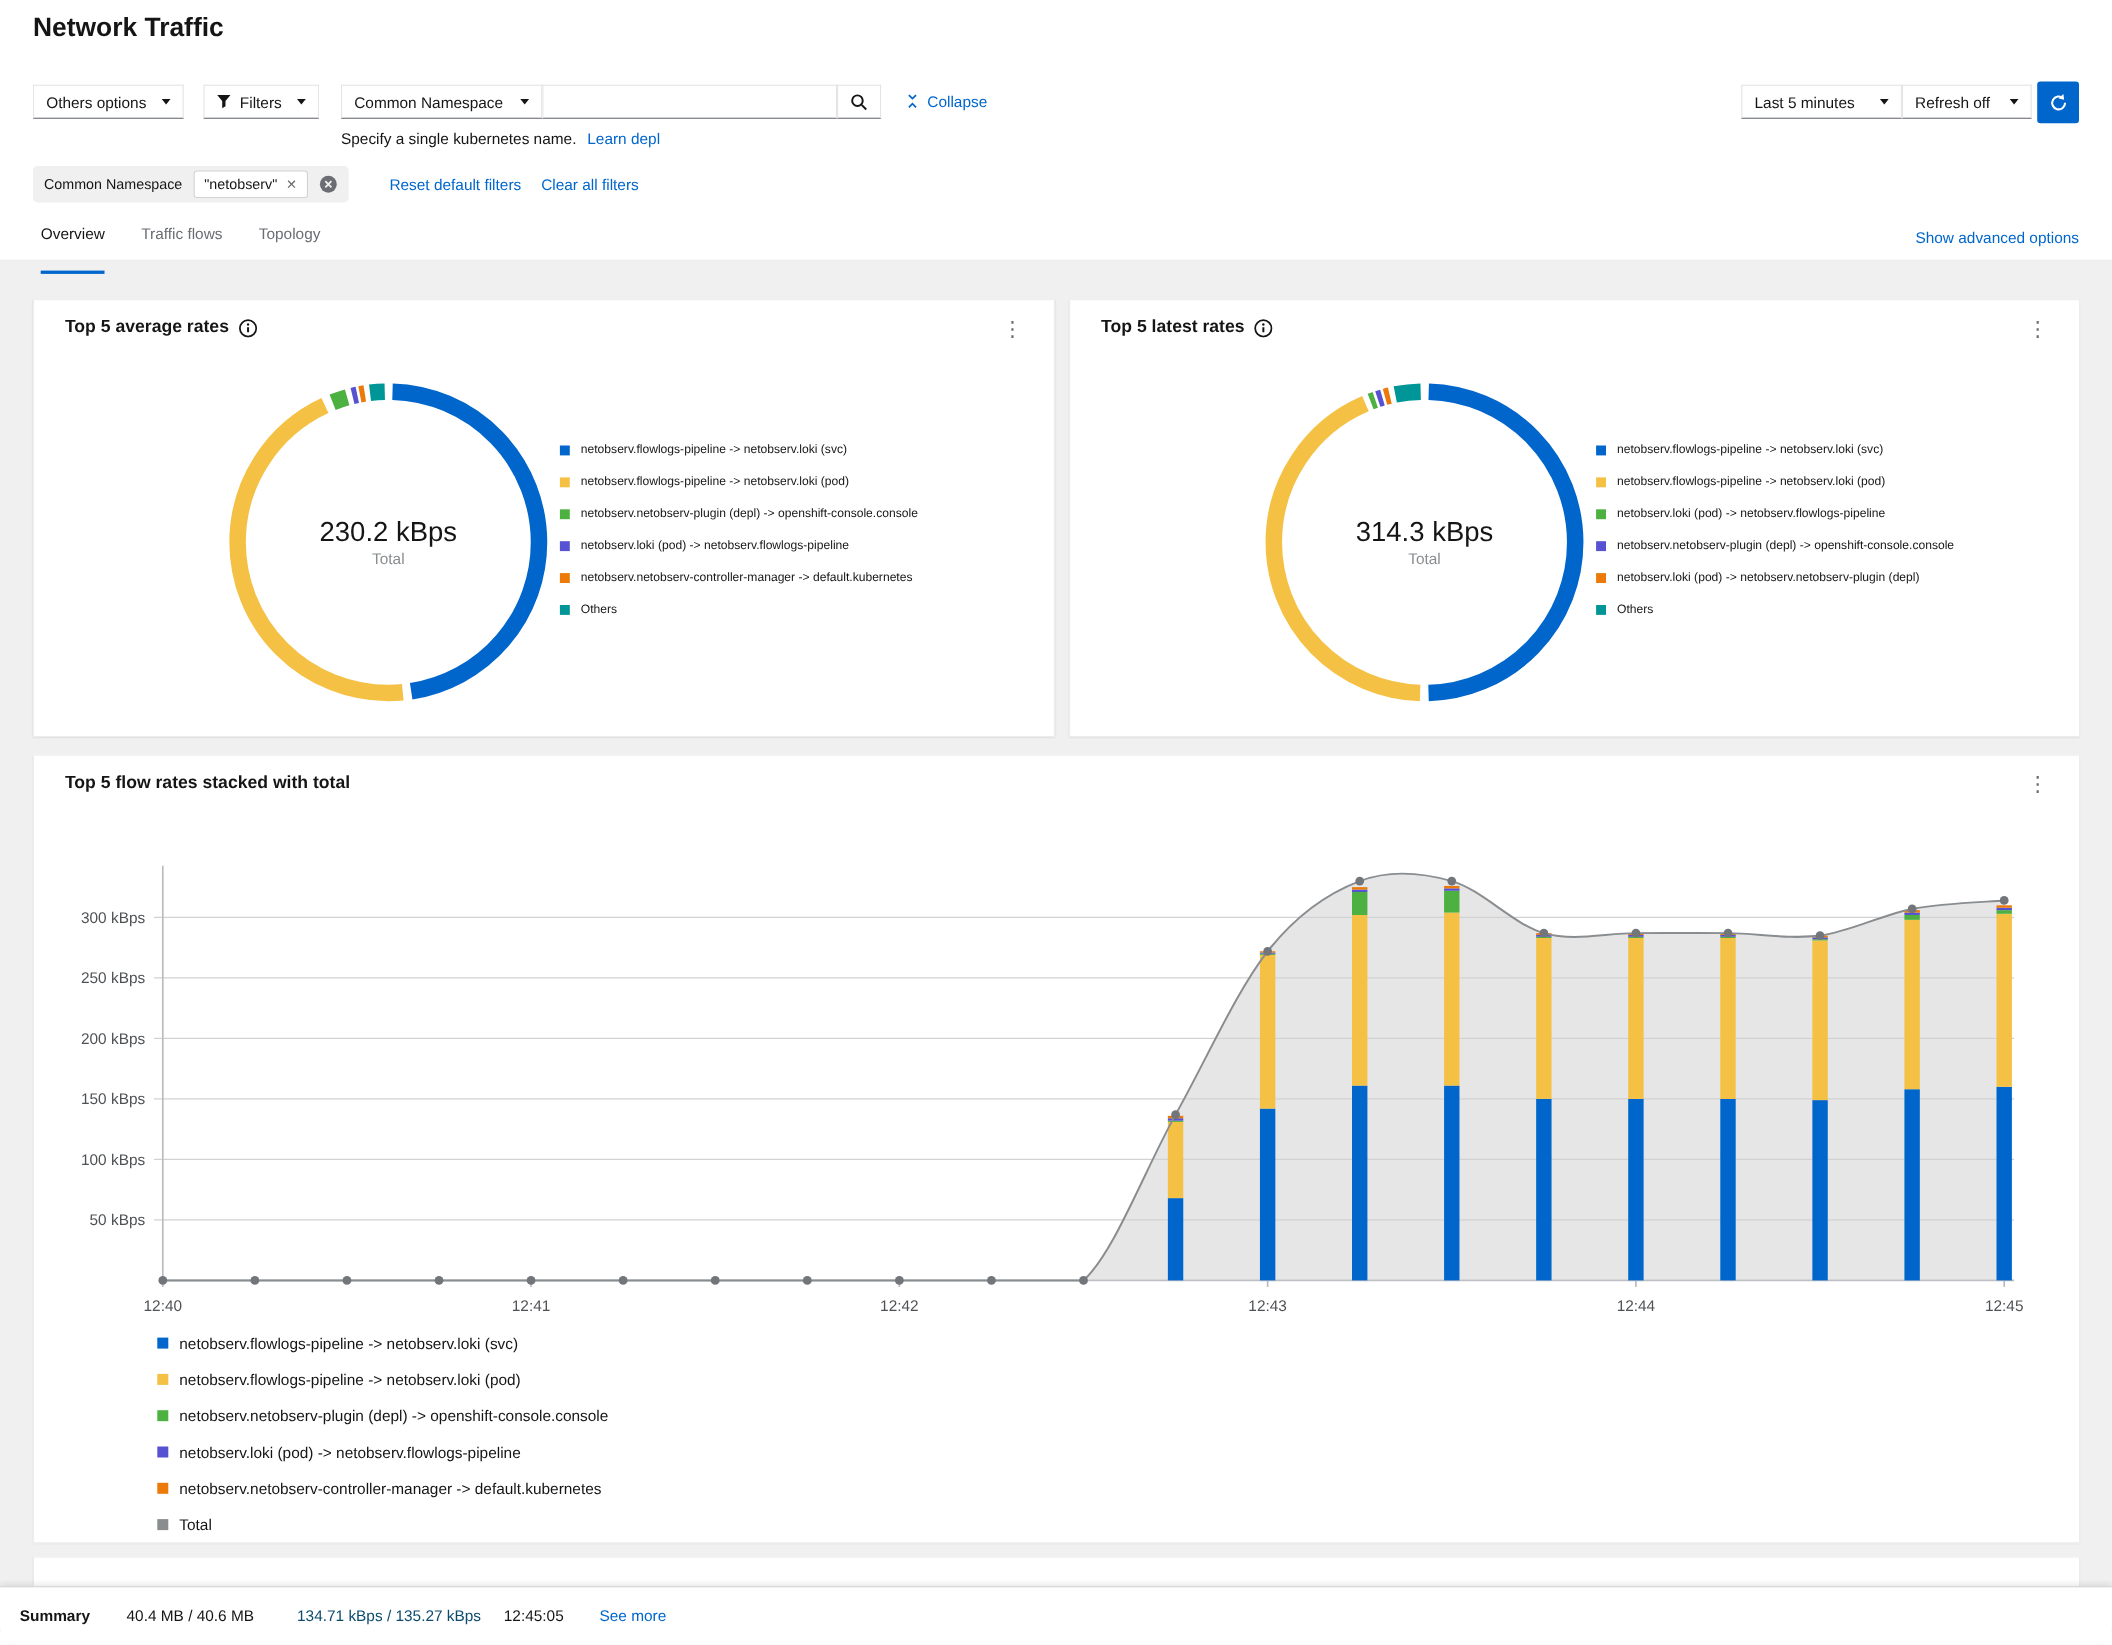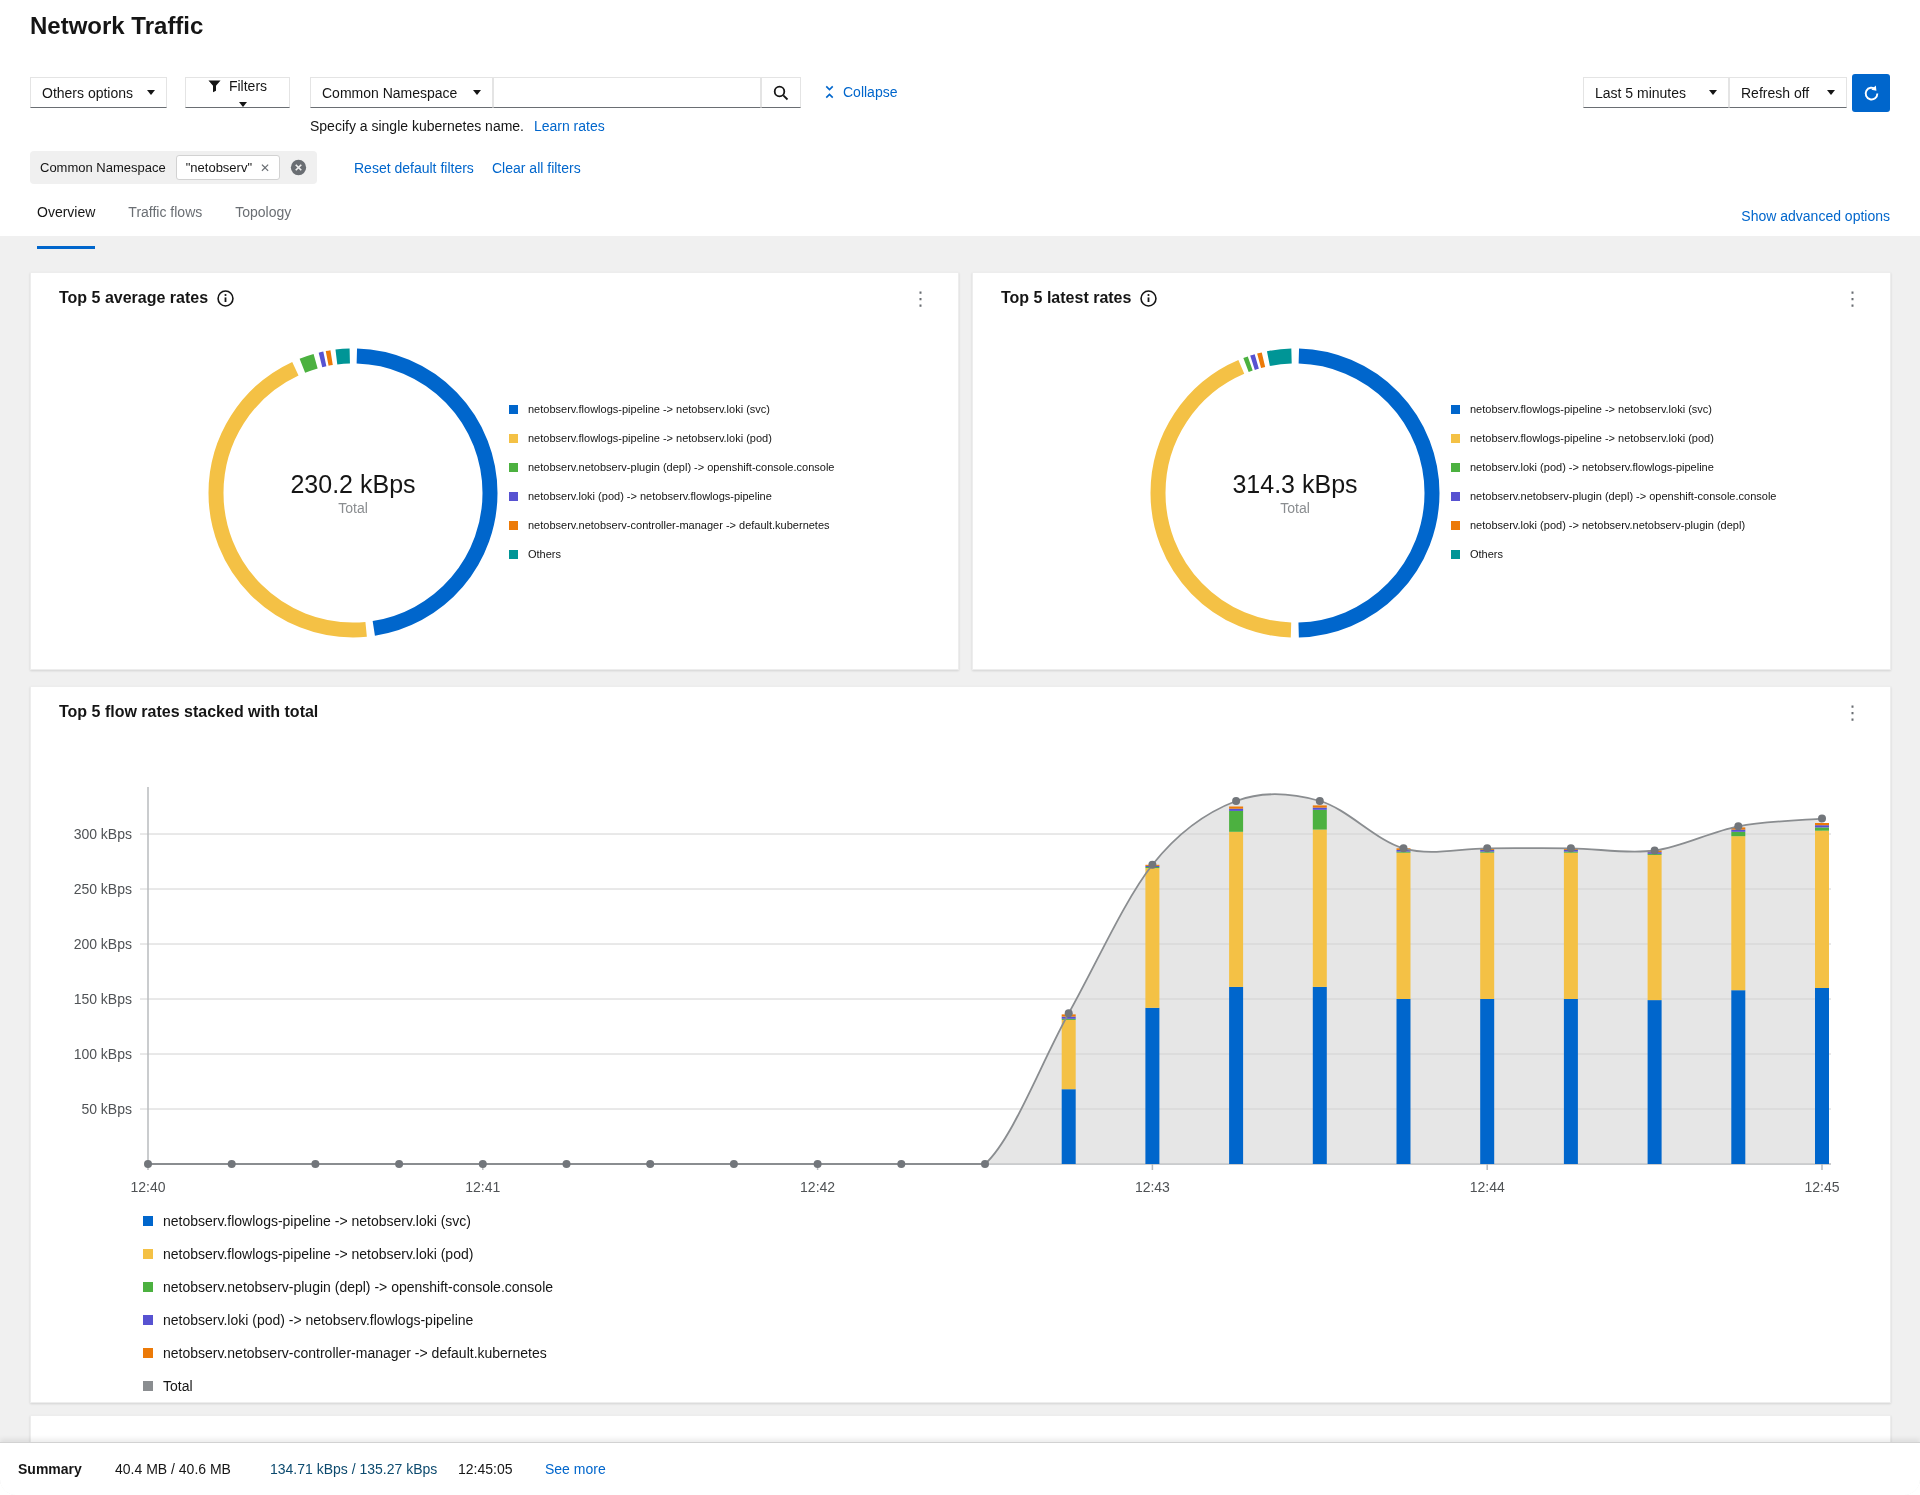--- a/index.html
+++ b/index.html
@@ -70,21 +70,21 @@
 <div class="screen">
   <div class="content-bg"></div>
 
   <h1 class="page-title">Network Traffic</h1>
 
   <div class="select" style="left:30px; width:137px;">
     <span>Others options</span>
     <span class="caret"></span>
   </div>
 
-  <div class="select" style="left:185px; width:105px;flex-direction:column;">
+  <div class="select" style="left:185px; width:105px;">
     <span class="lbl">
       <svg width="13" height="13" viewBox="0 0 14 14">
         <path d="M0.5 0.5 h13 L8.6 6.3 v5.2 l-3.2 1.8 V6.3 Z" fill="#151515"></path>
       </svg>
       <span>Filters</span>
     </span>
     <span class="caret"></span>
   </div>
 
   <div class="select" style="left:310px; width:183px;">
@@ -121,21 +121,21 @@
 
   <button class="refresh-btn">
     <svg width="17" height="17" viewBox="0 0 18 18">
       <path d="M15.2 9 a6.2 6.2 0 1 1 -1.9 -4.4" fill="none" stroke="#fff" stroke-width="2"></path>
       <polygon points="13.6,0.6 14.2,6 8.9,4.9" fill="#fff"></polygon>
     </svg>
   </button>
 
   <div class="hint">
     <span>Specify a single kubernetes name.</span>
-    <a class="link" style="margin-left:6px;">Learn rates</a>
+    <a class="link" style="margin-left:6px;">Learn depl</a>
   </div>
 
   <div class="chip-group">
     <span class="chip-group-label">Common Namespace</span>
     <span class="chip">
       <span>"netobserv"</span>
       <span class="chip-close">✕</span>
     </span>
     <svg width="17" height="17" viewBox="0 0 16 16" style="cursor:pointer;">
       <circle cx="8" cy="8" r="7.2" fill="#6a6e73"></circle>

